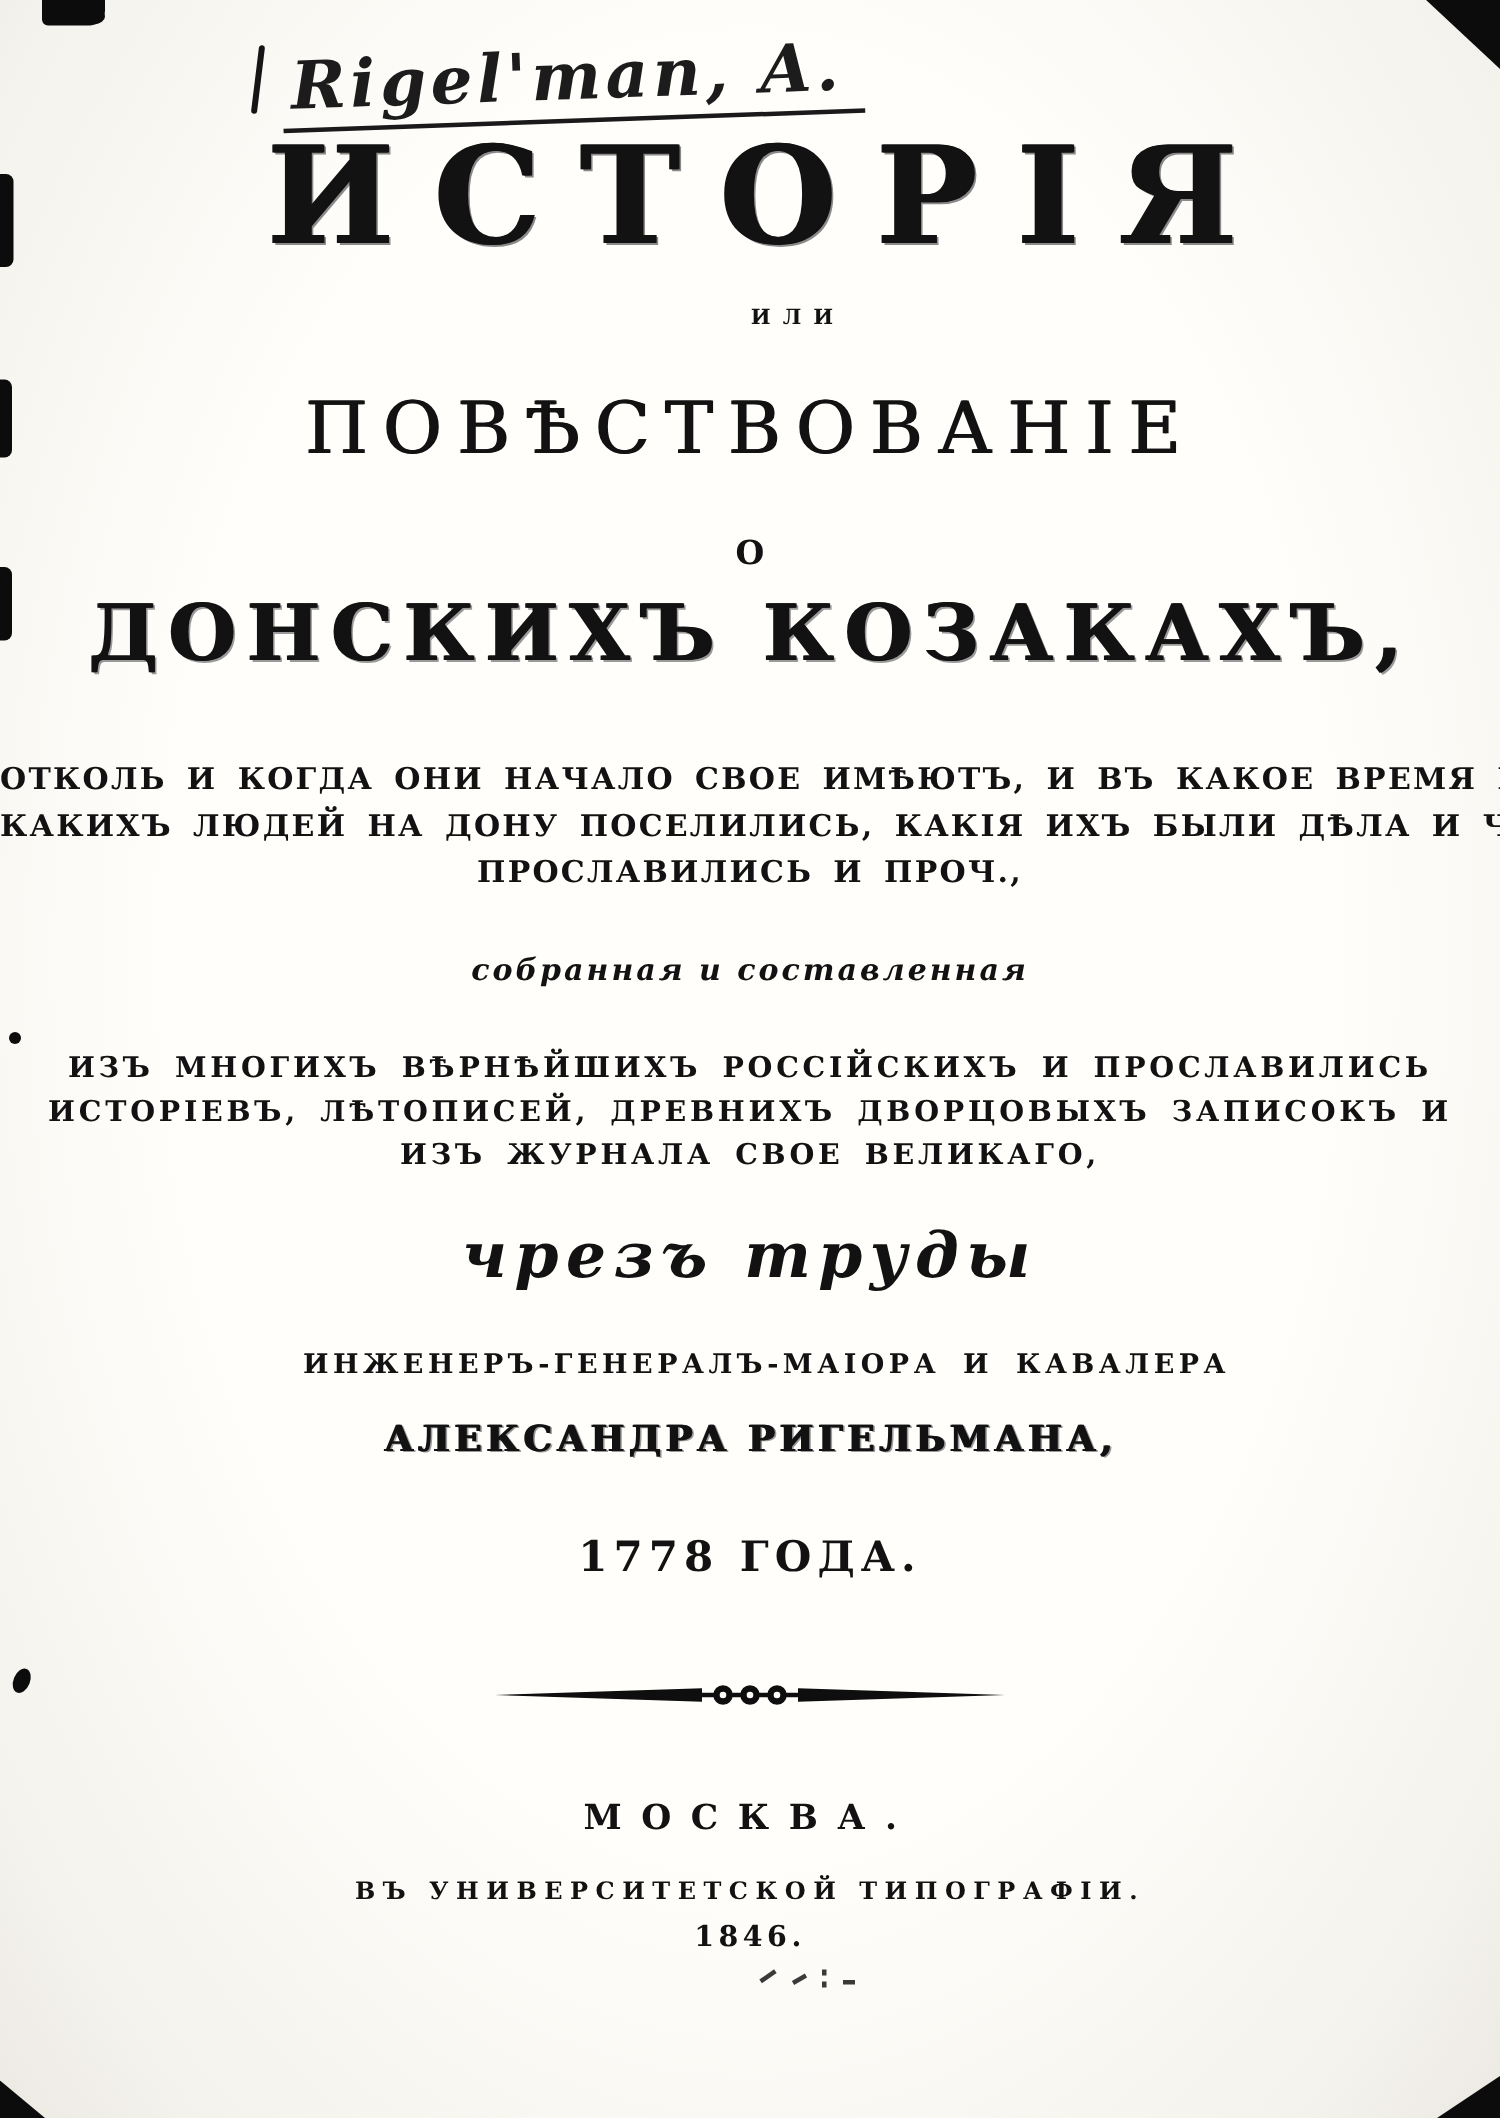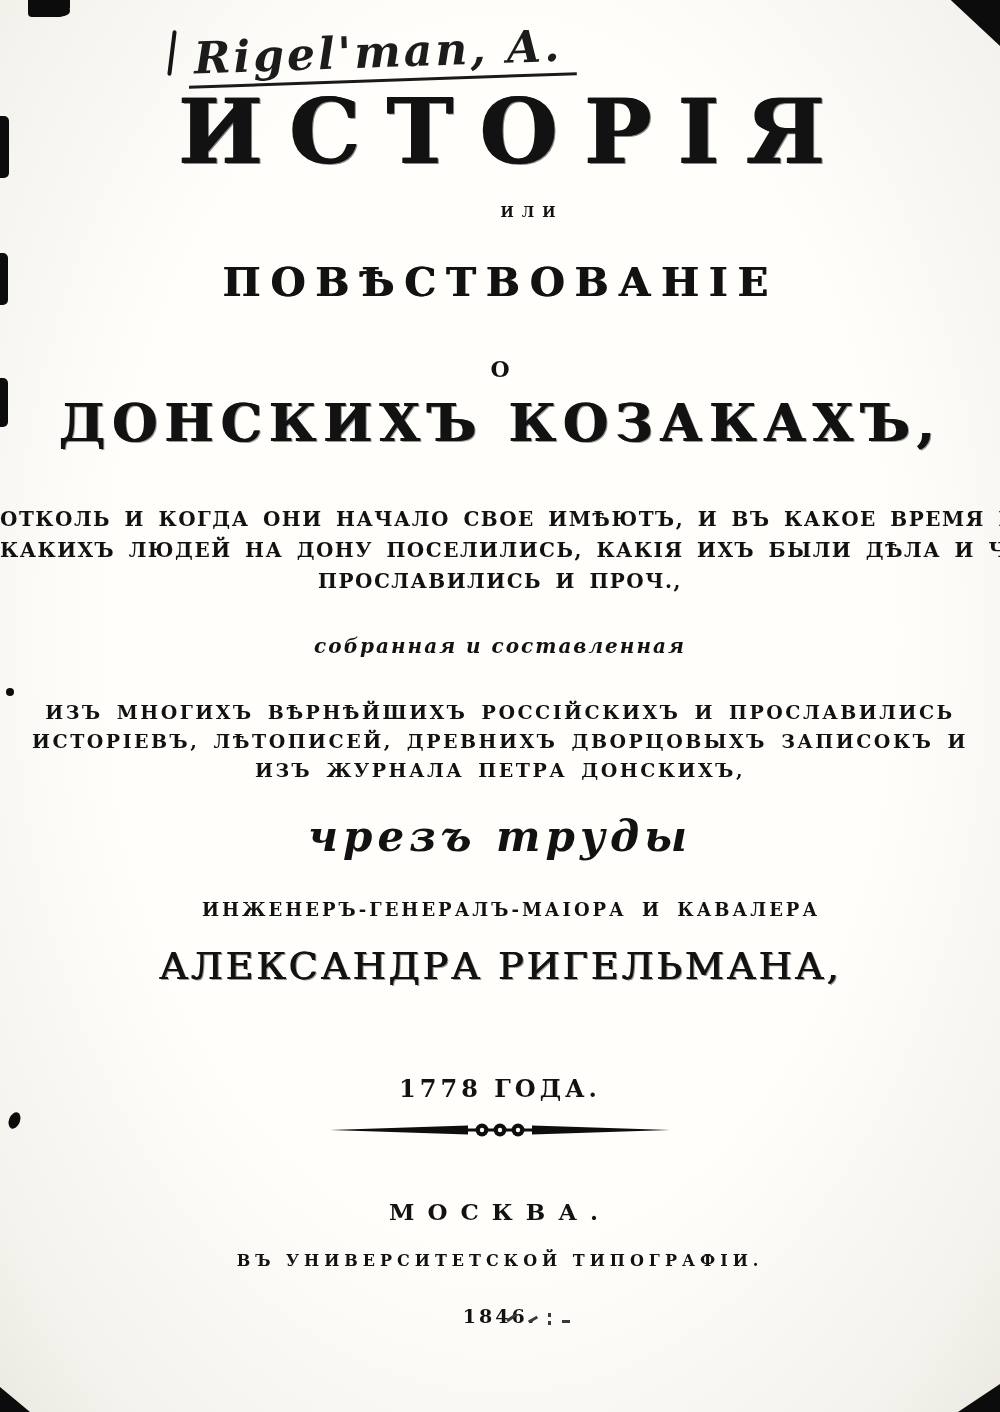--- a/index.html
+++ b/index.html
@@ -32,46 +32,46 @@
     transform: rotate(7deg); border-radius: 2px;
   }
 
   .title-main {
     top: 78px; font-size: 90px; font-weight: bold;
     letter-spacing: 26px; margin-left: 14px;
     text-shadow: 1px 0 0 currentColor, 2px 1px 0 #8a8a8a;
   }
   .word-or { top: 204px; font-size: 14px; font-weight: bold; letter-spacing: 8px; margin-left: 32px; }
   .title-second {
-    top: 258px; font-size: 40px; font-weight: bold; letter-spacing: 10px;
+    top: 258px; font-size: 48px; font-weight: normal; letter-spacing: 10px;
     text-shadow: 1px 0 0 currentColor;
   }
   .word-o { top: 356px; font-size: 22px; font-weight: bold; }
   .title-cossacks {
     top: 392px; font-size: 52px; font-weight: bold; letter-spacing: 7px;
     text-shadow: 1px 0 0 currentColor, 2px 1px 0 #9a9a9a;
   }
 
   .subtitle { top: 504px; font-size: 20px; font-weight: bold; line-height: 31px; letter-spacing: 1.5px; word-spacing: 5px; }
   .compiled { top: 634px; font-size: 20px; font-weight: bold; font-style: italic; letter-spacing: 2px; }
   .sources { top: 698px; font-size: 19px; font-weight: bold; line-height: 29px; letter-spacing: 2.5px; word-spacing: 5px; }
   .through { top: 812px; font-size: 42px; font-weight: bold; font-style: italic; letter-spacing: 5px; }
   .rank { top: 899px; font-size: 18px; font-weight: bold; letter-spacing: 3px; word-spacing: 6px; padding-left: 11px; }
   .author {
-    top: 944px; font-size: 38px; font-weight: normal; letter-spacing: 3px;
+    top: 944px; font-size: 24px; font-weight: bold; letter-spacing: 3px;
     text-shadow: 1px 0 0 currentColor, 2px 1px 0 #9a9a9a;
   }
-  .year-written { top: 1074px; font-size: 24px; font-weight: bold; letter-spacing: 4px; }
+  .year-written { top: 1021px; font-size: 28px; font-weight: bold; letter-spacing: 4px; }
 
   .divider { top: 1120px; }
   .divider svg { display: inline-block; }
 
   .city { top: 1198px; font-size: 23px; font-weight: bold; letter-spacing: 13px; }
   .publisher { top: 1251px; font-size: 16px; font-weight: bold; letter-spacing: 5px; }
-  .pub-year { top: 1280px; font-size: 19px; font-weight: bold; letter-spacing: 3px; margin-top: 25px; }
+  .pub-year { top: 1280px; font-size: 19px; font-weight: bold; letter-spacing: 3px; }
 
   
   .artifact { position: absolute; background: #0c0c0c; }
   .a-tl { left: 28px; top: 0; width: 42px; height: 17px; border-radius: 0 0 10px 4px; }
   .a-tl2 { left: 56px; top: 6px; width: 14px; height: 10px; border-radius: 50%; }
   .a-tr { right: 0; top: 0; width: 56px; height: 46px; clip-path: polygon(12% 0, 100% 0, 100% 100%); }
   .a-l1 { left: 0; top: 116px; width: 9px; height: 62px; border-radius: 0 5px 5px 0; }
   .a-l2 { left: 0; top: 253px; width: 8px; height: 52px; border-radius: 0 5px 5px 0; }
   .a-l3 { left: 0; top: 378px; width: 8px; height: 49px; border-radius: 0 5px 5px 0; }
   .a-dot1 { left: 6px; top: 688px; width: 8px; height: 8px; border-radius: 50%; }
@@ -114,21 +114,21 @@
     <div>ОТКОЛЬ И КОГДА ОНИ НАЧАЛО СВОЕ ИМѢЮТЪ, И ВЪ КАКОЕ ВРЕМЯ И ИЗЪ</div>
     <div>КАКИХЪ ЛЮДЕЙ НА ДОНУ ПОСЕЛИЛИСЬ, КАКІЯ ИХЪ БЫЛИ ДѢЛА И ЧѢМЪ</div>
     <div>ПРОСЛАВИЛИСЬ И ПРОЧ.,</div>
   </div>
 
   <div class="abs compiled">собранная и составленная</div>
 
   <div class="abs sources">
     <div>ИЗЪ МНОГИХЪ ВѢРНѢЙШИХЪ РОССІЙСКИХЪ И ПРОСЛАВИЛИСЬ</div>
     <div>ИСТОРІЕВЪ, ЛѢТОПИСЕЙ, ДРЕВНИХЪ ДВОРЦОВЫХЪ ЗАПИСОКЪ И</div>
-    <div>ИЗЪ ЖУРНАЛА ПЕТРА ДОНСКИХЪ,</div>
+    <div>ИЗЪ ЖУРНАЛА СВОЕ ВЕЛИКАГО,</div>
   </div>
 
   <div class="abs through">чрезъ труды</div>
   <div class="abs rank">ИНЖЕНЕРЪ-ГЕНЕРАЛЪ-МАІОРА И КАВАЛЕРА</div>
   <div class="abs author">АЛЕКСАНДРА РИГЕЛЬМАНА,</div>
   <div class="abs year-written">1778 ГОДА.</div>
 
   <div class="abs divider">
     <svg width="340" height="20" viewBox="0 0 340 20">
       <polygon points="0,10 138,5.5 138,14.5" fill="#0e0e0e"></polygon>

